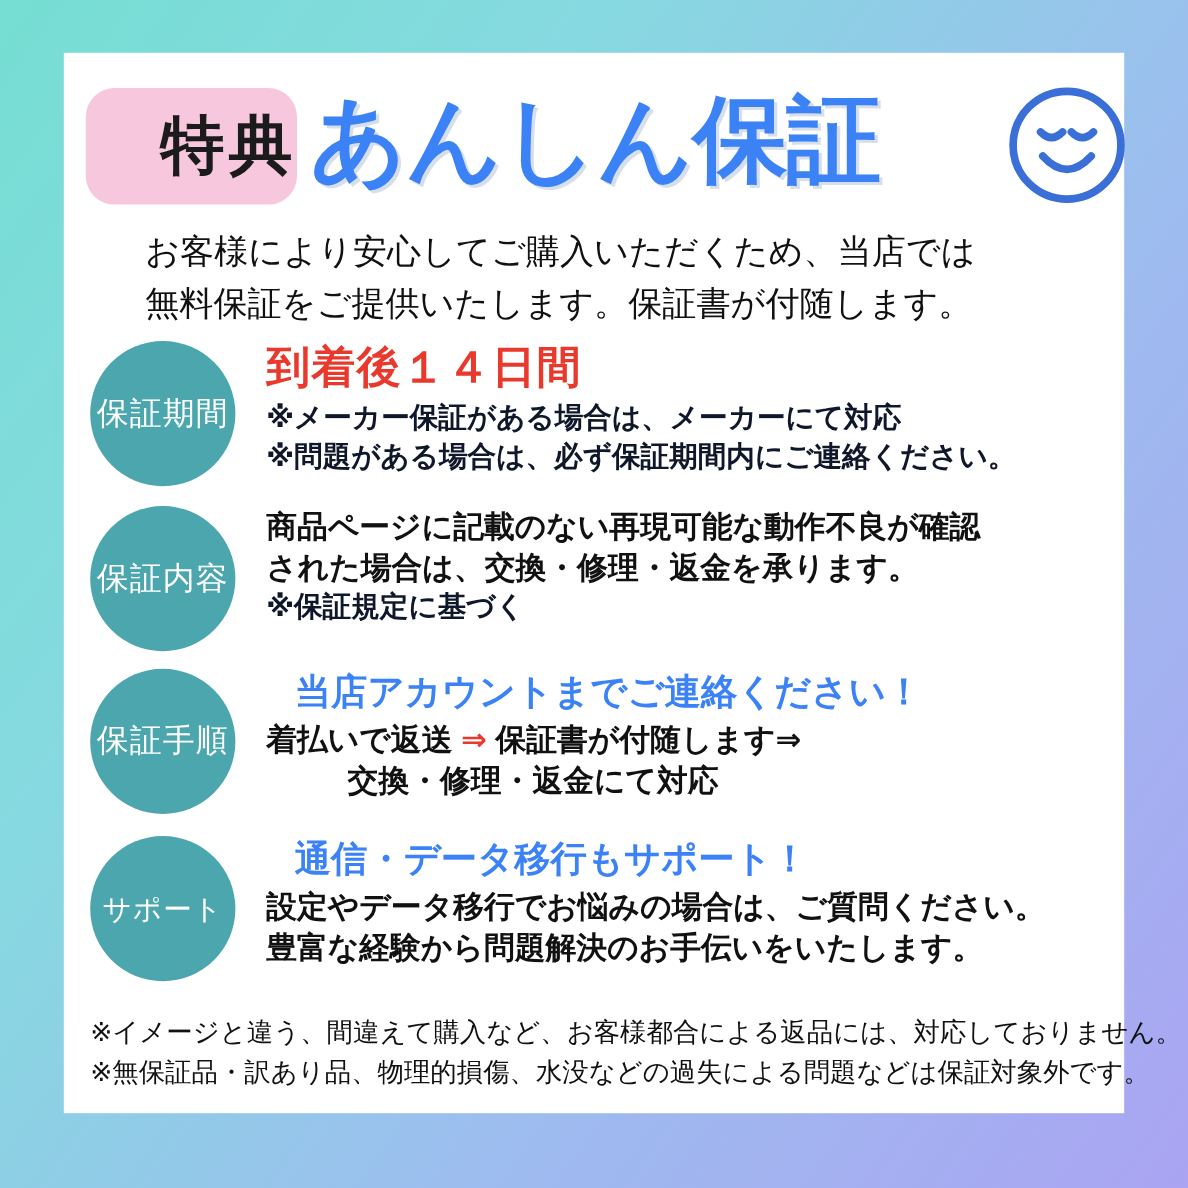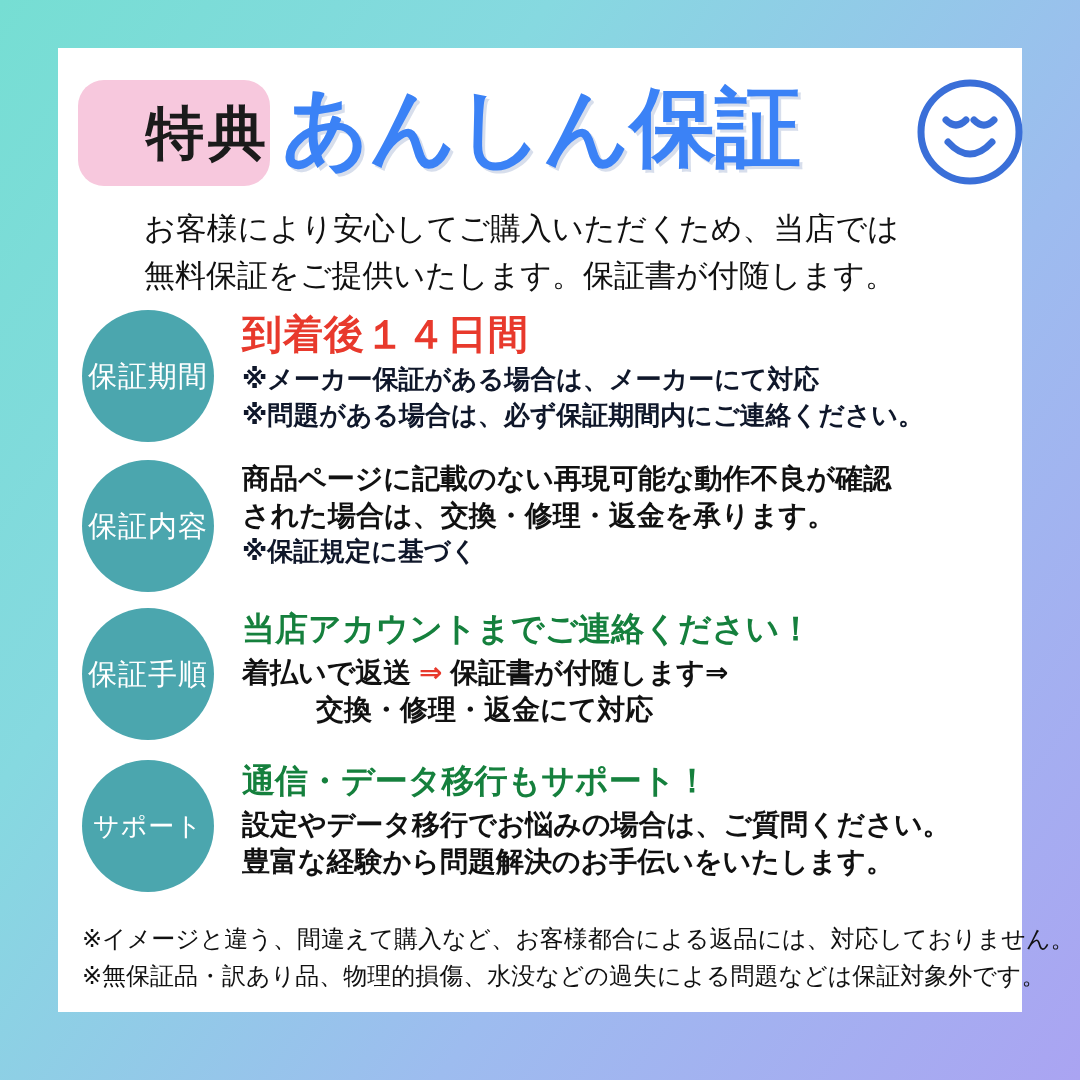--- a/index.html
+++ b/index.html
@@ -73,21 +73,21 @@
     position: absolute;
     left: 838px;
     top: 8px;
     width: 108px;
     height: 108px;
   }
 
   
   .intro {
     position: absolute;
-    left: 86px;
+    left: 74px;
     top: 158px;
     width: 860px;
     font-size: 31px;
     line-height: 1.5;
     color: #111111;
     letter-spacing: 0px;
   }
   .intro div { white-space: nowrap; }
 
   
@@ -146,23 +146,24 @@
   }
   .big-black {
     font-size: 28px;
     font-weight: bold;
     color: #111111;
     line-height: 1.33;
   }
   .blue-head {
     font-size: 33px;
     font-weight: bold;
-    color: #15803d;
+    color: #3b82f6;
     line-height: 1.3;
     margin-bottom: 3px;
+    margin-left: 26px;
   }
   .arrow-red {
     color: #e8392c;
     font-weight: bold;
   }
   .indent { padding-left: 74px; }
 
   
   .footer {
     position: absolute;

